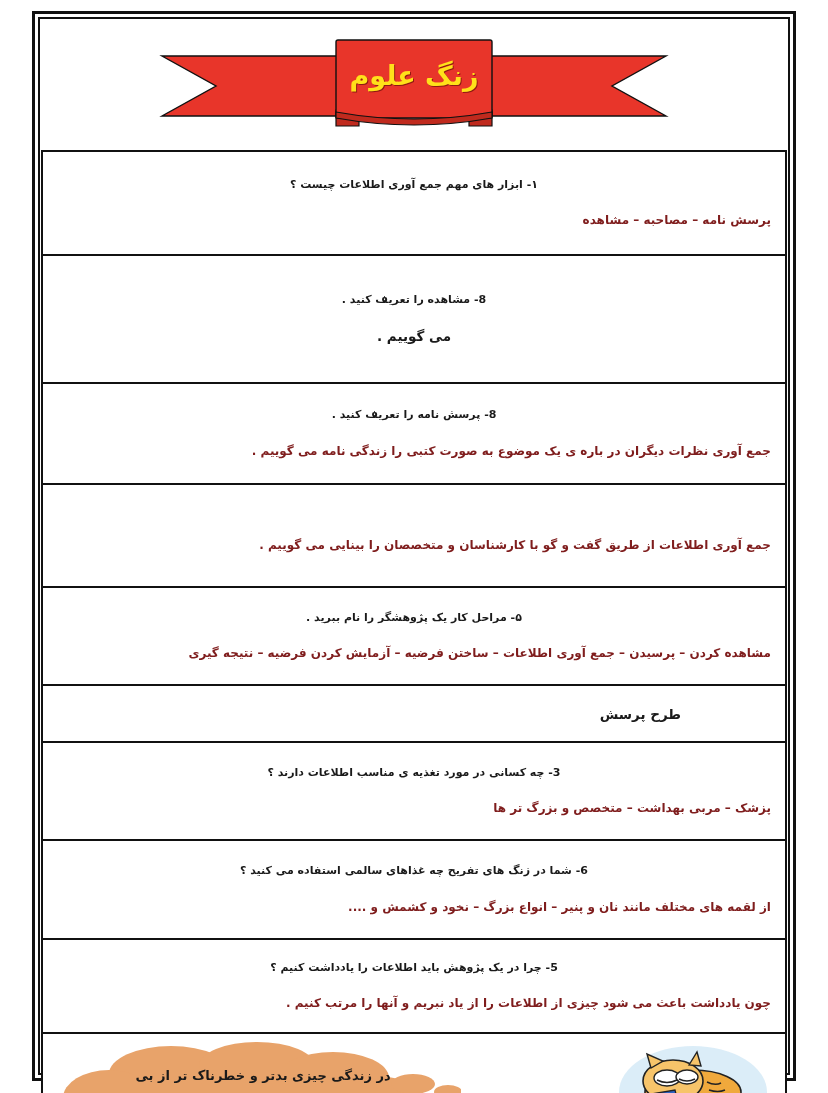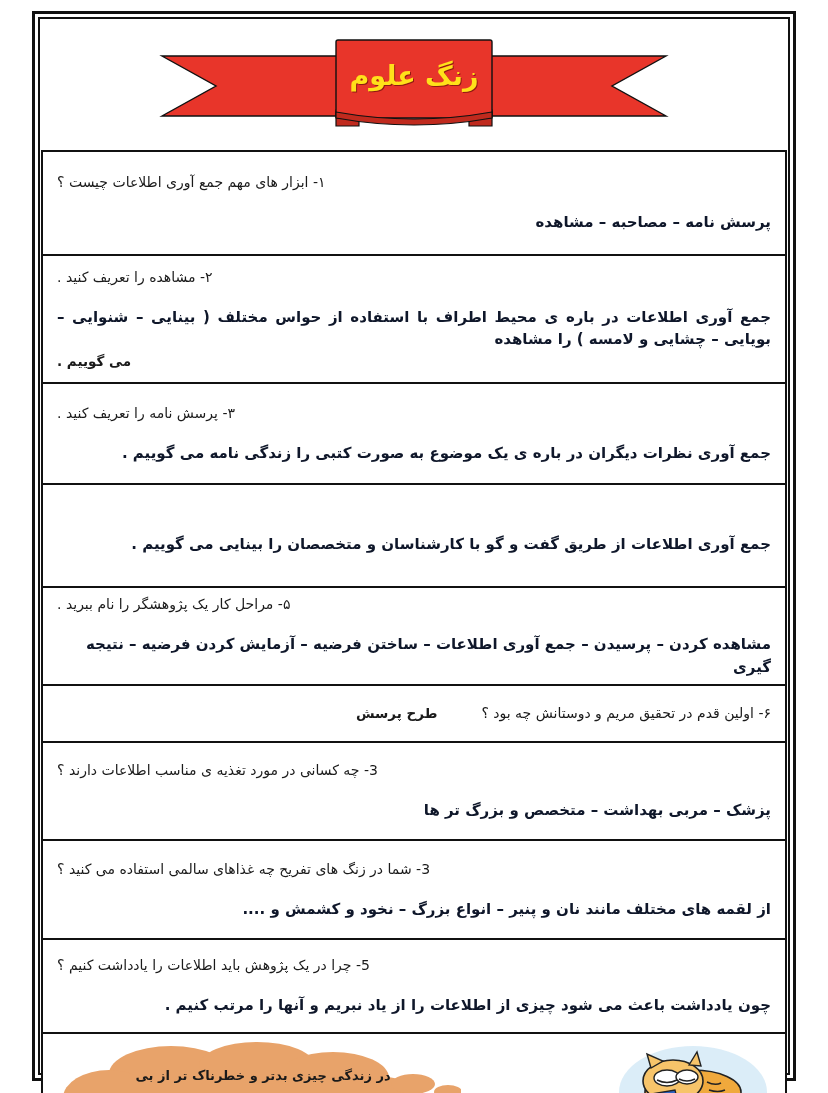--- a/index.html
+++ b/index.html
@@ -111,58 +111,58 @@
     content: "";
     position: absolute;
     left: 0; right: 0;
     bottom: -4px;
     height: 1px;
     background: #111111;
   }
   .qrow.no-sub::after { display: none; }
 
   .q-line {
-    text-align: left;
-    font-size: 14px;
-    font-weight: normal;
+    text-align: center;
+    font-size: 11px;
+    font-weight: bold;
     color: #1a1a1a;
     line-height: 1.5;
     direction: rtl;
   }
   .a-line {
     text-align: right;
-    font-size: 15px;
-    font-weight: bold;
-    color: #0f172a;
+    font-size: 12px;
+    font-weight: bold;
+    color: #7f1d1d;
     line-height: 1.5;
     direction: rtl;
   }
   .a-line.wrap-2 { text-align: justify; text-align-last: right; }
   .spacer-md { height: 18px; }
 
   
   .inline-row {
     display: flex;
     flex-direction: row;
     align-items: baseline;
     direction: rtl;
     gap: 0;
   }
   .inline-row .q-line { flex: 0 0 auto; }
   .inline-row .inline-answer {
     font-size: 13.5px;
     font-weight: bold;
     color: #1a1a1a;
-    margin-right: 44px;
+    margin-right: 90px;
     white-space: nowrap;
   }
 
   
   .a-line-2 {
-    text-align: left;
+    text-align: center;
     font-size: 13.5px;
     font-weight: bold;
     color: #1a1a1a;
     line-height: 1.5;
     direction: rtl;
   }
 
   
   .art-row {
     position: relative;
@@ -236,58 +236,56 @@
 
     <div class="qtable">
 
       <div class="qrow no-sub" style="flex:0 0 104px">
         <div class="q-line">۱- ابزار های مهم جمع آوری اطلاعات چیست ؟</div>
         <div class="spacer-md"></div>
         <div class="a-line">پرسش نامه – مصاحبه – مشاهده</div>
       </div>
 
       <div class="qrow no-sub" style="flex:0 0 128px">
-        <div class="q-line">۲- مشاهده را تعریف کنید .</div>
-        <div class="spacer-md"></div>
-        <div class="a-line wrap-2">جمع آوری اطلاعات در باره ی محیط اطراف با استفاده از حواس مختلف ( بینایی – شنوایی – بویایی – چشایی و لامسه ) را مشاهده</div>
+        <div class="q-line">8- مشاهده را تعریف کنید .</div>
+        <div class="spacer-md"></div>
         <div class="a-line-2">می گوییم .</div>
       </div>
 
       <div class="qrow no-sub" style="flex:0 0 101px">
-        <div class="q-line">۳- پرسش نامه را تعریف کنید .</div>
+        <div class="q-line">8- پرسش نامه را تعریف کنید .</div>
         <div class="spacer-md"></div>
         <div class="a-line">جمع آوری نظرات دیگران در باره ی یک موضوع به صورت کتبی را زندگی نامه می گوییم .</div>
       </div>
 
       <div class="qrow no-sub" style="flex:0 0 103px">
         <div class="spacer-md"></div>
         <div class="a-line">جمع آوری اطلاعات از طریق گفت و گو با کارشناسان و متخصصان را بینایی می گوییم .</div>
       </div>
 
       <div class="qrow no-sub" style="flex:0 0 98px">
         <div class="q-line">۵- مراحل کار یک پژوهشگر را نام ببرید .</div>
         <div class="spacer-md"></div>
         <div class="a-line">مشاهده کردن – پرسیدن – جمع آوری اطلاعات – ساختن فرضیه – آزمایش کردن فرضیه – نتیجه گیری</div>
       </div>
 
       <div class="qrow no-sub" style="flex:0 0 57px">
         <div class="inline-row">
-          <div class="q-line">۶- اولین قدم در تحقیق مریم و دوستانش چه بود ؟</div>
           <div class="inline-answer">طرح پرسش</div>
         </div>
       </div>
 
       <div class="qrow no-sub" style="flex:0 0 98px">
         <div class="q-line">3- چه کسانی در مورد تغذیه ی مناسب اطلاعات دارند ؟</div>
         <div class="spacer-md"></div>
         <div class="a-line">پزشک – مربی بهداشت – متخصص و بزرگ تر ها</div>
       </div>
 
       <div class="qrow no-sub" style="flex:0 0 99px">
-        <div class="q-line">3- شما در زنگ های تفریح چه غذاهای سالمی استفاده می کنید ؟</div>
+        <div class="q-line">6- شما در زنگ های تفریح چه غذاهای سالمی استفاده می کنید ؟</div>
         <div class="spacer-md"></div>
         <div class="a-line">از لقمه های مختلف مانند نان و پنیر – انواع بزرگ – نخود و کشمش و ....</div>
       </div>
 
       <div class="qrow no-sub" style="flex:0 0 92px; border-bottom:none;">
         <div class="q-line">5- چرا در یک پژوهش باید اطلاعات را یادداشت کنیم ؟</div>
         <div class="spacer-md"></div>
         <div class="a-line">چون یادداشت باعث می شود چیزی از اطلاعات را از یاد نبریم و آنها را مرتب کنیم .</div>
       </div>
 

